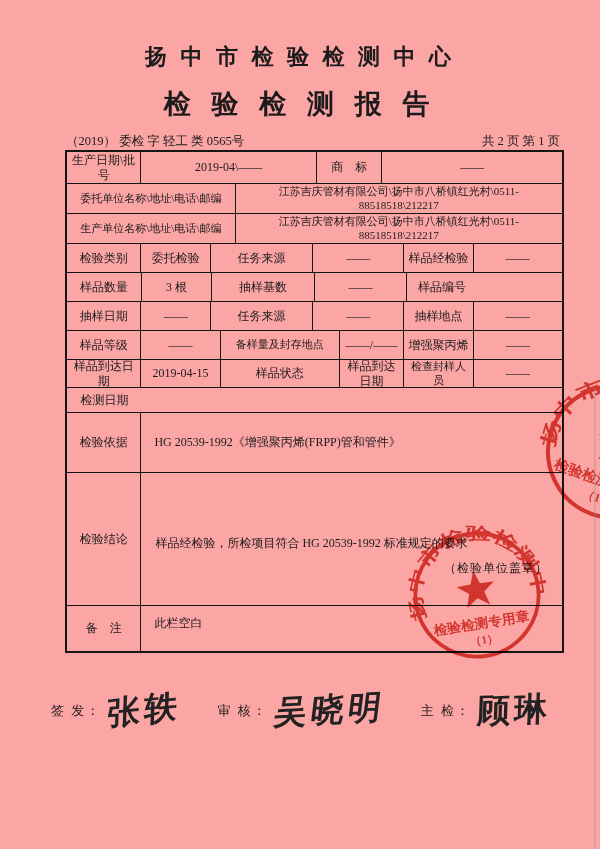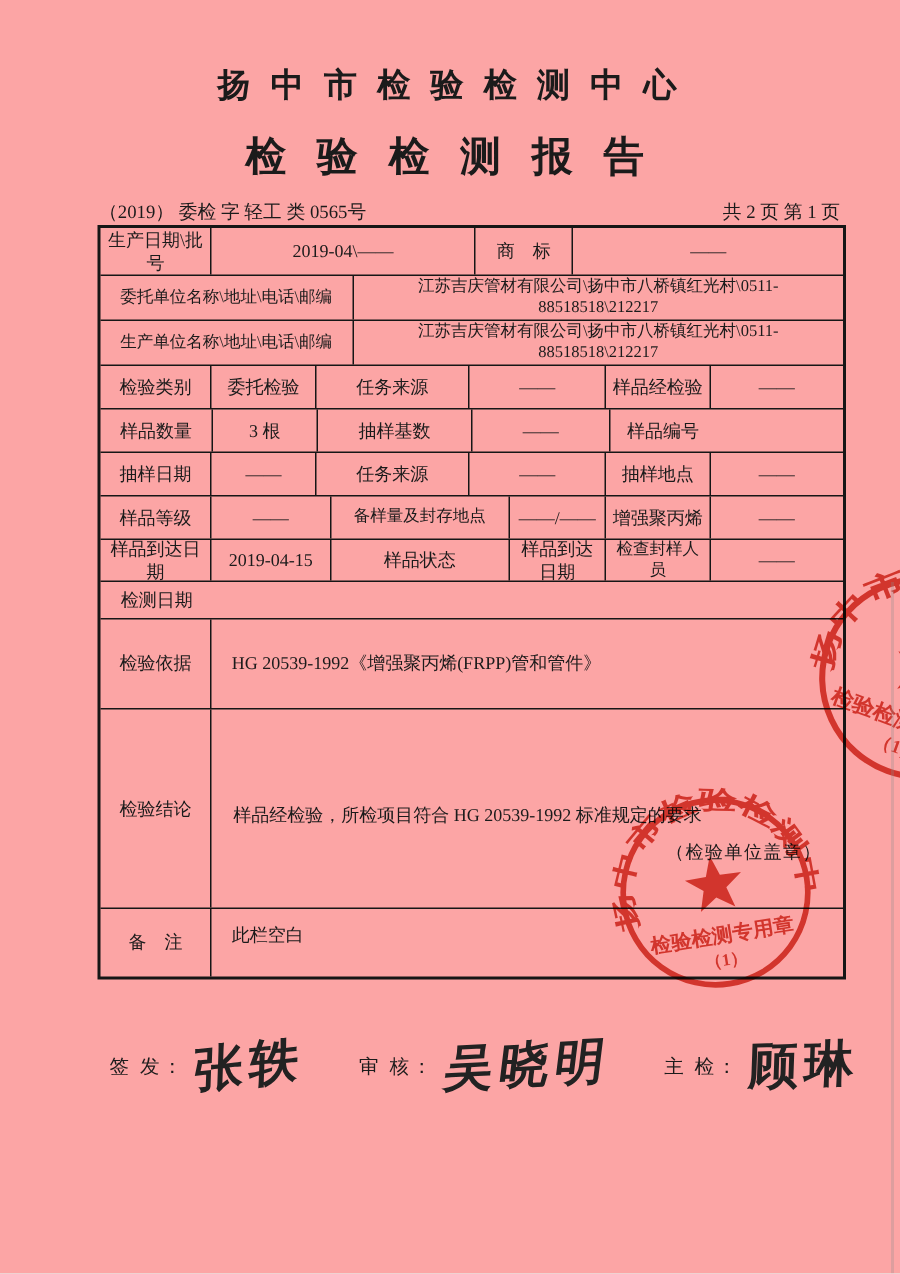--- a/index.html
+++ b/index.html
@@ -34,21 +34,21 @@
   }
   .c:last-child { border-right:none; }
   .c.left { justify-content:flex-start; text-align:center; padding-left:13px; }
   .c.sm { font-size:11px; }
   .concl { position:relative; display:block; }
   .concl .concl-text { position:absolute; left:14px; top:36px; font-size:12px;margin-top:27px; }
   .concl .seal-note { position:absolute; right:14px; top:88px; font-size:12px; letter-spacing:1px; }
   .concl .issue-line { position:absolute; right:14px; top:110px; font-size:12.5px; }
   .concl .issue-line .dt { margin-left:14px; letter-spacing:3px; }
   .sigs {
-    position:absolute; left:73px; top:688px; width:500px;
+    position:absolute; left:51px; top:688px; width:500px;
     display:flex; align-items:center; justify-content:space-between;
   }
   .sig-group { display:flex; align-items:center; }
   .sig-label { font-size:13px; letter-spacing:2px; white-space:nowrap; }
   .sig-name {
     font-size:33px; font-weight:600; color:#222; white-space:nowrap;
     margin-left:6px; letter-spacing:4px;
     font-family:"DejaVu Serif","Liberation Serif",serif;
   }
   .stamp {

